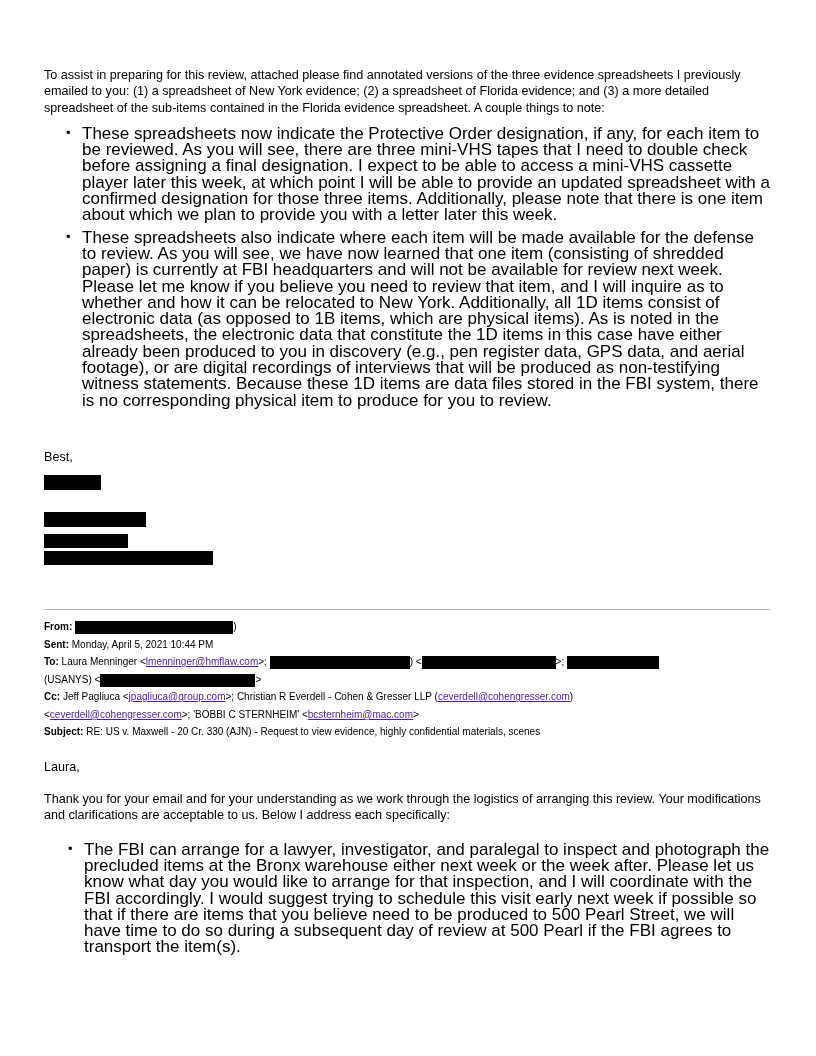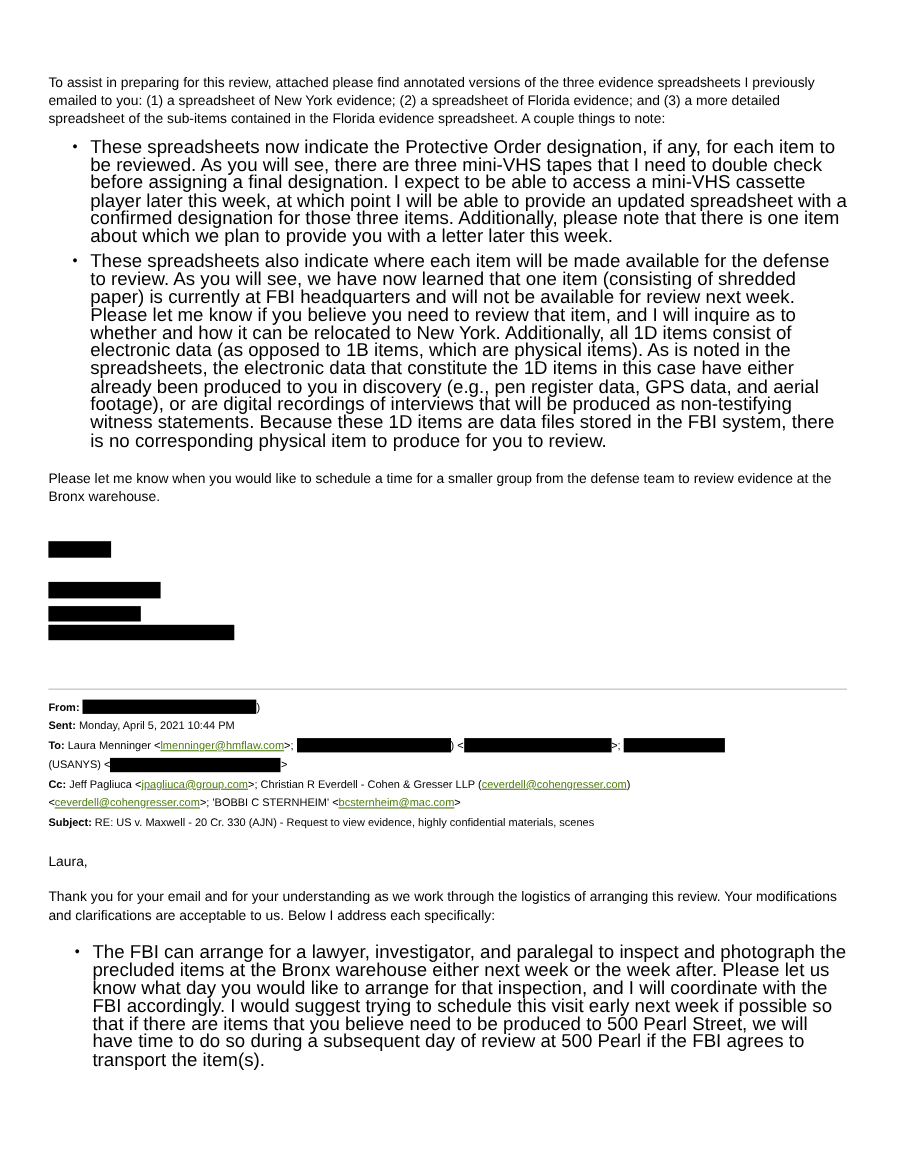--- a/index.html
+++ b/index.html
@@ -79,21 +79,21 @@
     border-top: 1px solid #b9b9b9;
     margin: 0 0 8px 0;
     width: 100%;
   }
   .hdr {
     font-size: 10px;
     line-height: 17.5px;
   }
   .hdr b { font-weight: bold; }
   a.lnk {
-    color: #4d7c0f;
+    color: #4c1d95;
     text-decoration: underline;
   }
   .lower-text {
     font-size: 12.6px;
     line-height: 16.3px;
   }
   ul.bullets.lower {
     padding-left: 24px;
   }
 </style>
@@ -107,24 +107,24 @@
 
     <div class="gap-10"></div>
 
     <ul class="bullets">
       <li>These spreadsheets now indicate the Protective Order designation, if any, for each item to be reviewed.  As you will see, there are three mini-VHS tapes that I need to double check before assigning a final designation.  I expect to be able to access a mini-VHS cassette player later this week, at which point I will be able to provide an updated spreadsheet with a confirmed designation for those three items.  Additionally, please note that there is one item about which we plan to provide you with a letter later this week.</li>
       <li>These spreadsheets also indicate where each item will be made available for the defense to review.  As you will see, we have now learned that one item (consisting of shredded paper) is currently at FBI headquarters and will not be available for review next week.  Please let me know if you believe you need to review that item, and I will inquire as to whether and how it can be relocated to New York.  Additionally, all 1D items consist of electronic data (as opposed to 1B items, which are physical items).  As is noted in the spreadsheets, the electronic data that constitute the 1D items in this case have either already been produced to you in discovery (e.g., pen register data, GPS data, and aerial footage), or are digital recordings of interviews that will be produced as non-testifying witness statements.  Because these 1D items are data files stored in the FBI system, there is no corresponding physical item to produce for you to review.</li>
     </ul>
 
     <div class="gap-18"></div>
 
-    <p class="para">Please let me know when you would like to schedule a time for a smaller group from the defense team to review evidence at the Bronx warehouse.</p>
 
     <div class="gap-22"></div>
 
+    <p class="para">Best,</p>
 
     <div class="gap-10"></div>
 
     <span class="redact-block" style="width:57px;height:15px;"></span>
 
     <div class="gap-22"></div>
 
     <span class="redact-block" style="width:102px;height:15px;"></span>
 
     <div style="height:3px;"></div>

